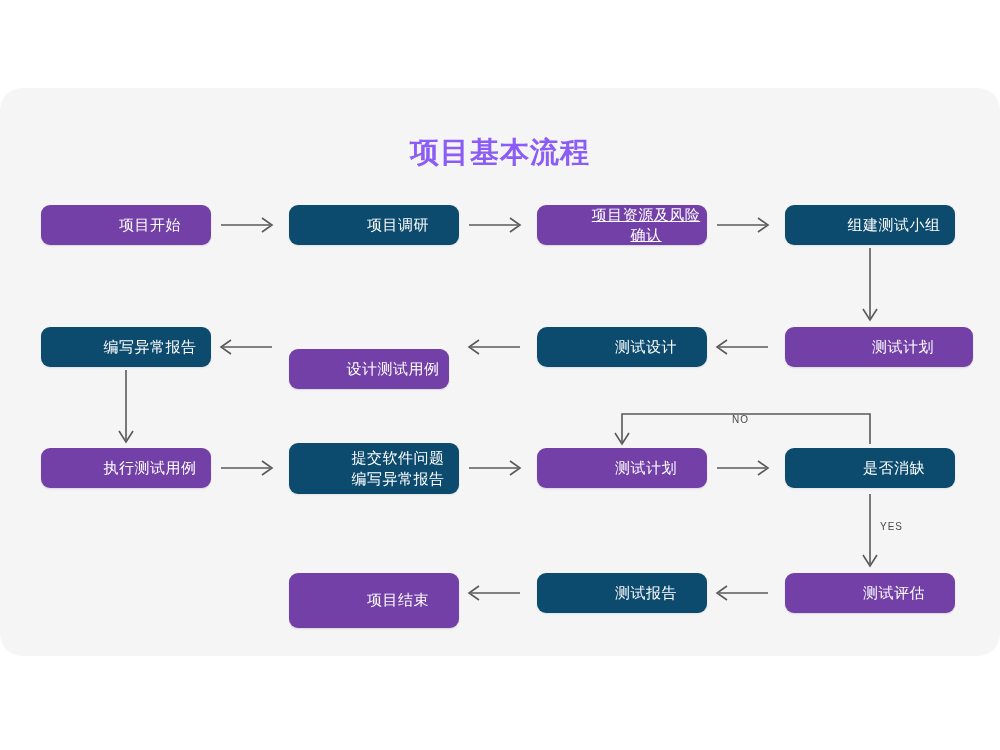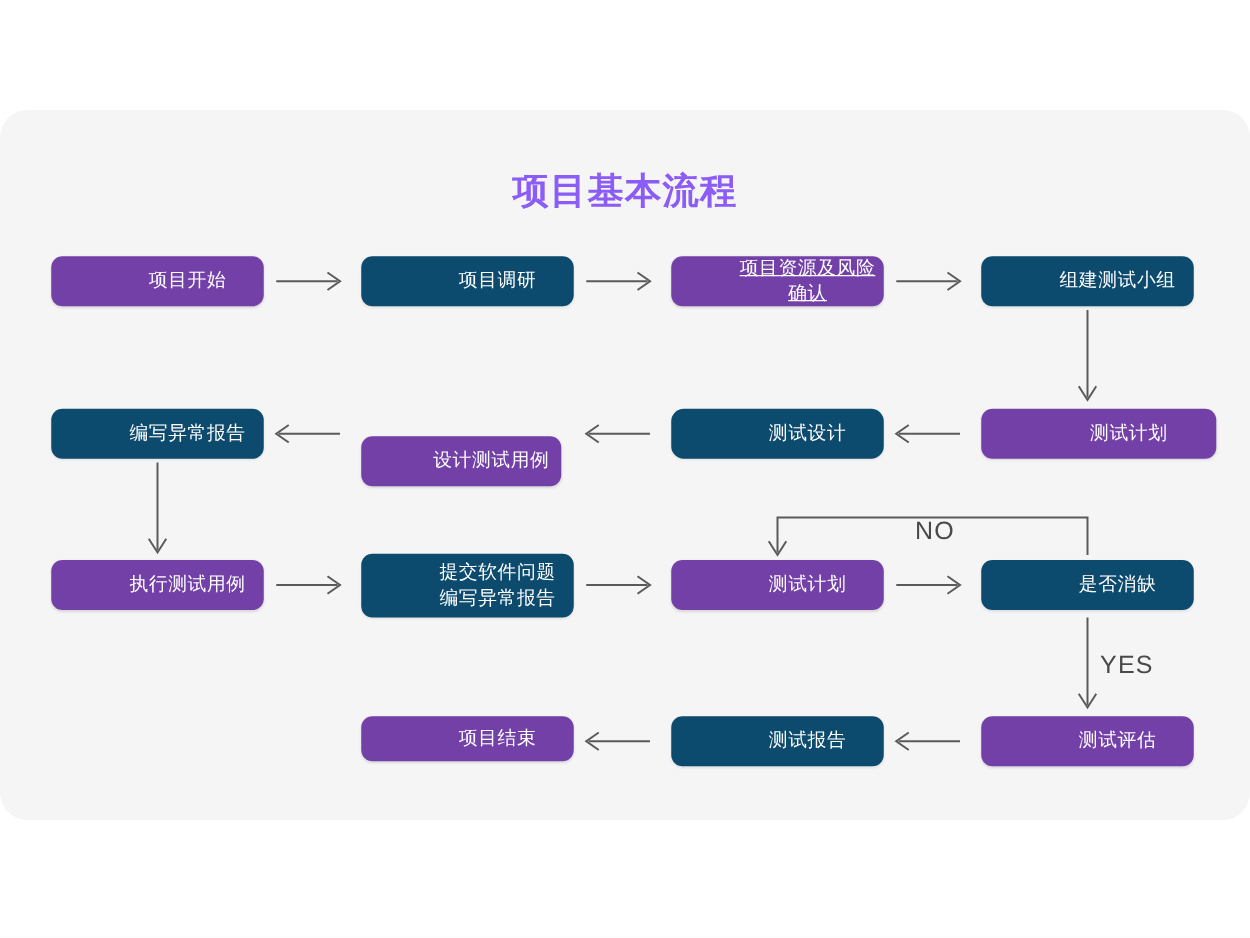--- a/index.html
+++ b/index.html
@@ -83,21 +83,21 @@
     stroke: #5a5a5a;
     stroke-width: 1.6;
     fill: none;
   }
   svg.edges .headline {
     stroke-width: 1.6;
   }
 
   .edge-label {
     position: absolute;
-    font-size: 20px;
+    font-size: 10px;
     color: #4a4a4a;
     letter-spacing: 1px;
     white-space: nowrap;
   }
 </style>
 </head>
 <body>
 
 <div id="card"></div>
 
@@ -196,17 +196,17 @@
   <div class="node purple" style="left:289px; top:327px; width:160px; height:40px;margin-top:22px;">设计测试用例</div>
   <div class="node gray" style="left:537px; top:327px; width:170px; height:40px;border-radius:10px;">测试设计</div>
   <div class="node purple" style="left:785px; top:327px; width:188px; height:40px;">测试计划</div>
 
   <div class="node purple" style="left:41px;  top:448px; width:170px; height:40px;">执行测试用例</div>
   <div class="node gray" style="left:289px; top:443px; width:170px; height:51px;">提交软件问题
 编写异常报告</div>
   <div class="node purple" style="left:537px; top:448px; width:170px; height:40px;">测试计划</div>
   <div class="node gray" style="left:785px; top:448px; width:170px; height:40px;">是否消缺</div>
 
-  <div class="node purple" style="left:289px; top:573px; width:170px; height:36px;">项目结束</div>
+  <div class="node purple" style="left:289px; top:573px; width:170px; height:55px;">项目结束</div>
   <div class="node gray" style="left:537px; top:573px; width:170px; height:40px;">测试报告</div>
   <div class="node purple" style="left:785px; top:573px; width:170px; height:40px;text-align:right;">测试评估</div>
 
 </div>
 
 </body></html>

